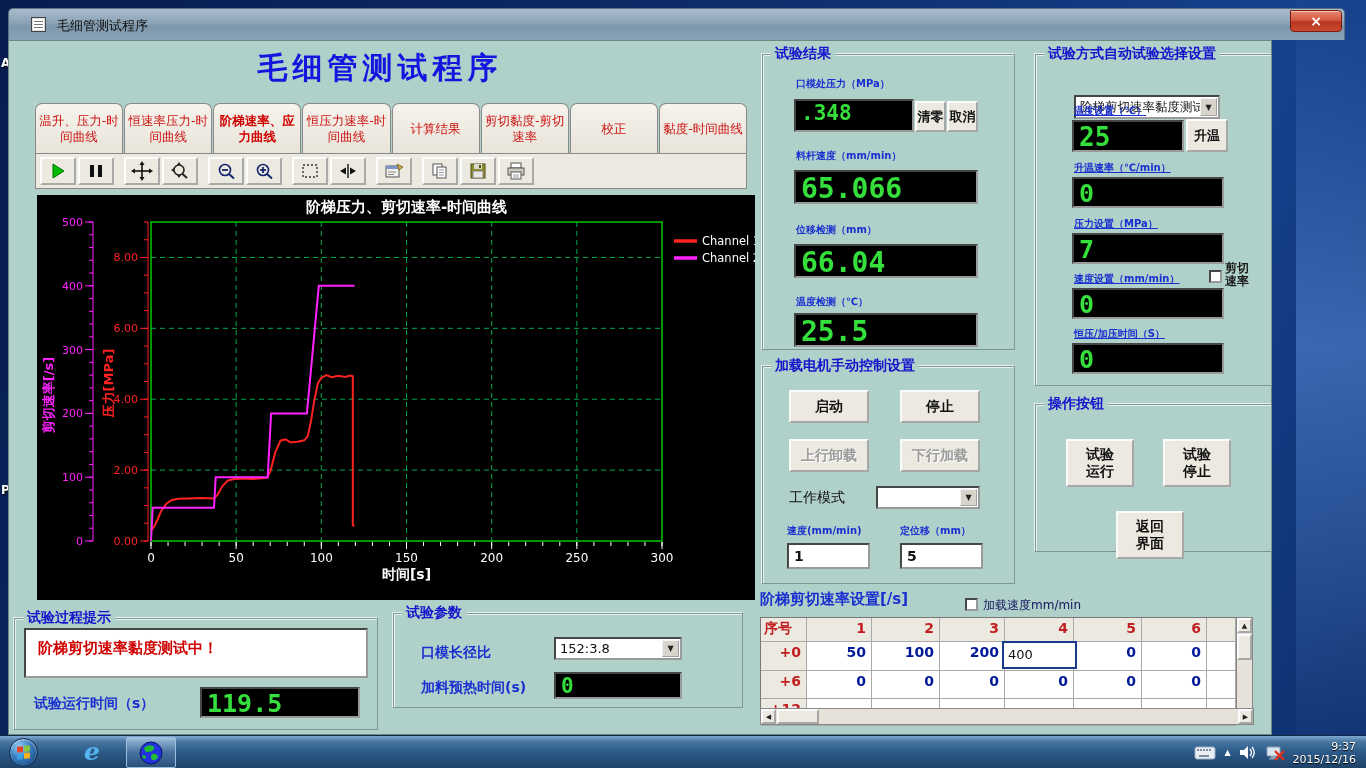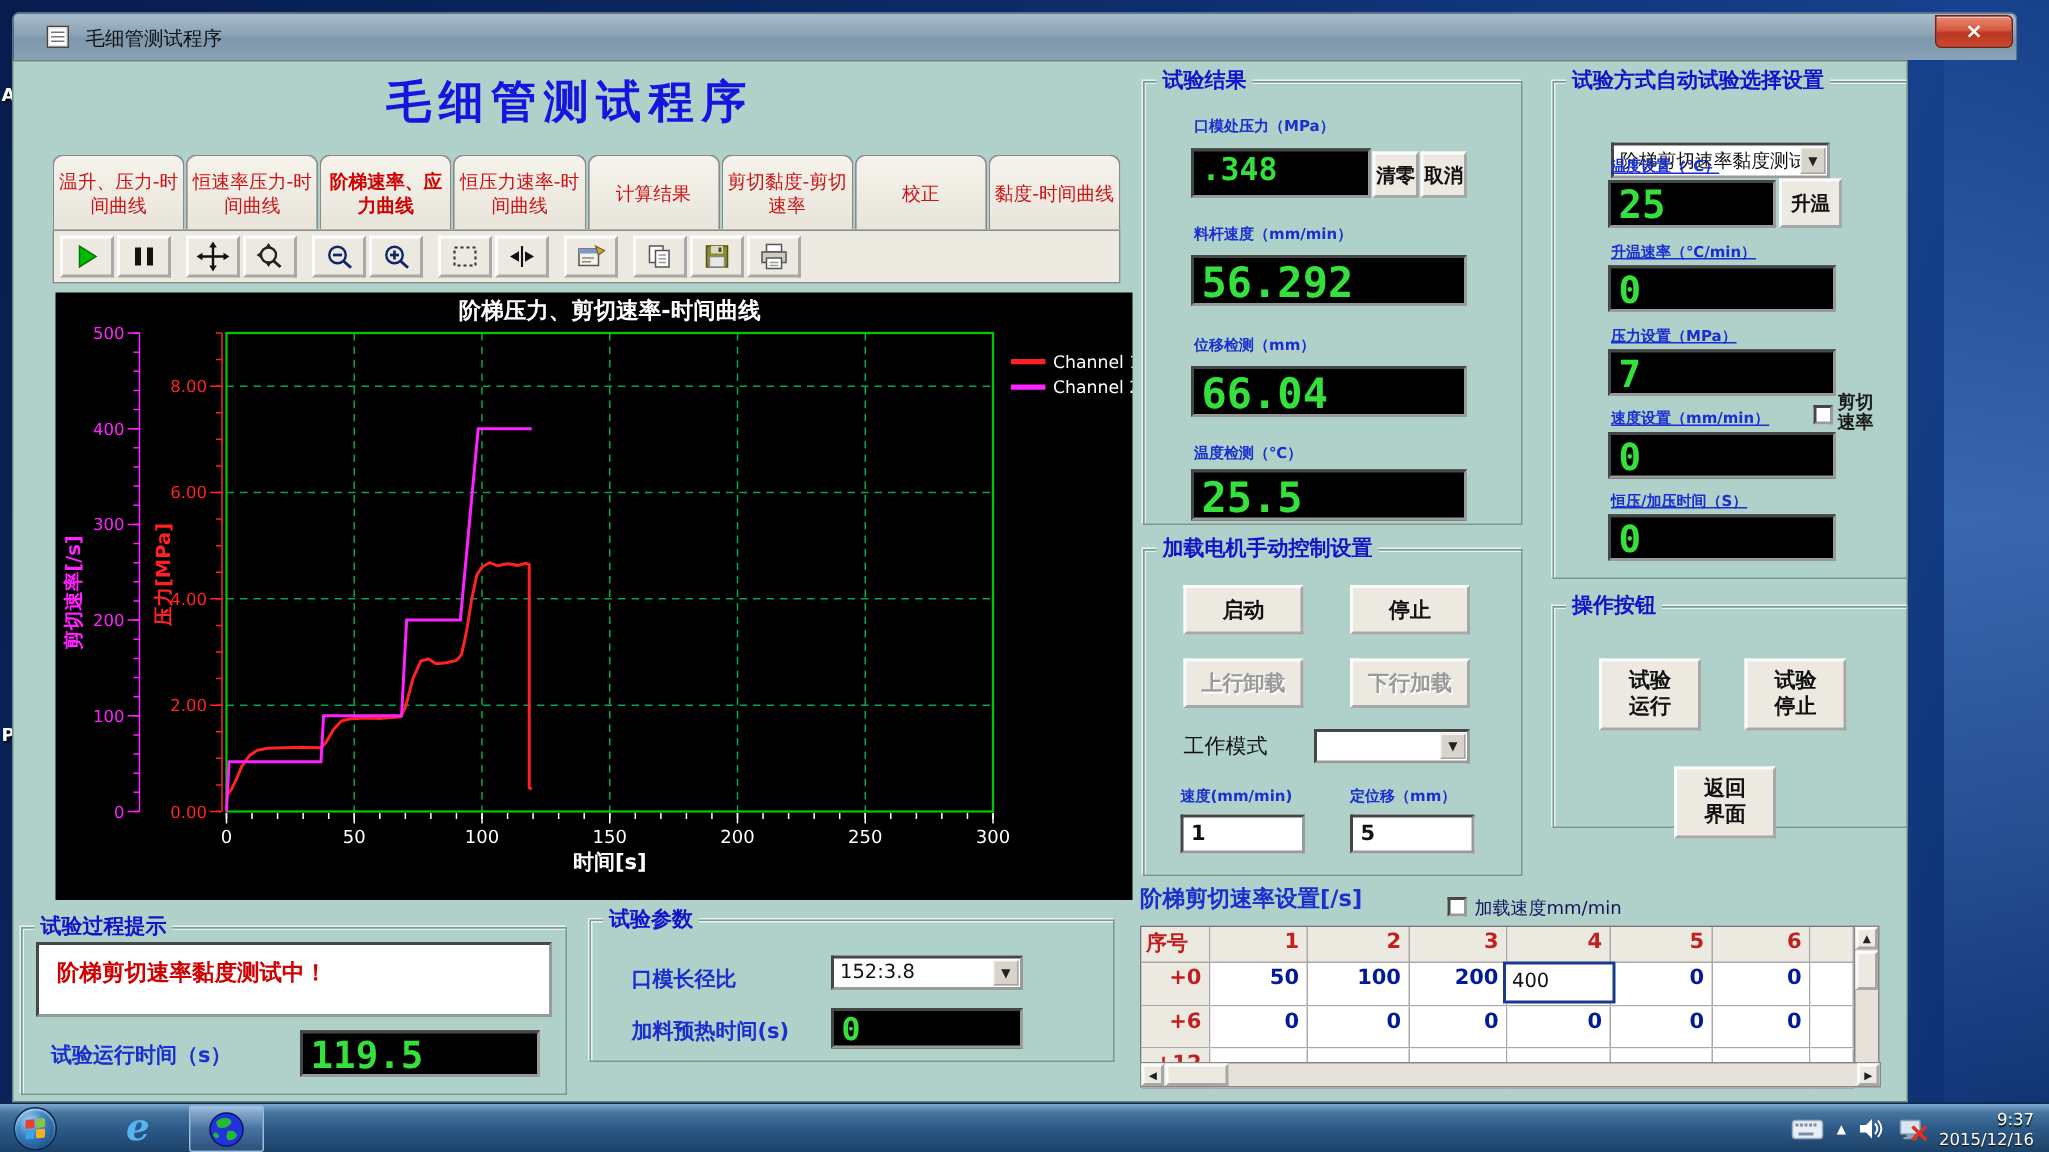--- a/index.html
+++ b/index.html
@@ -394,21 +394,21 @@
     <div class="disp" style="left:160px; top:58px; width:128px; height:27px; font-size:21px;">0</div>
   </div>
 
   <div class="grp" style="left:762px; top:54px; width:253px; height:296px;">
     <div class="grp-title">试验结果</div>
     <div class="lbl" style="left:33px; top:22px;">口模处压力（MPa）</div>
     <div class="disp" style="left:31px; top:44px; width:120px; height:33px; font-size:21px;">.348</div>
     <div class="btn3d" style="left:152px; top:46px; width:31px; height:31px; font-size:13px;">清零</div>
     <div class="btn3d" style="left:184px; top:46px; width:31px; height:31px; font-size:13px;">取消</div>
     <div class="lbl" style="left:33px; top:94px;">料杆速度（mm/min）</div>
-    <div class="disp" style="left:31px; top:115px; width:184px; height:34px; font-size:28px;">56.292</div>
+    <div class="disp" style="left:31px; top:115px; width:184px; height:34px; font-size:28px;">65.066</div>
     <div class="lbl" style="left:33px; top:168px;">位移检测（mm）</div>
     <div class="disp" style="left:31px; top:189px; width:184px; height:34px; font-size:28px;">66.04</div>
     <div class="lbl" style="left:33px; top:240px;">温度检测（℃）</div>
     <div class="disp" style="left:31px; top:258px; width:184px; height:34px; font-size:28px;">25.5</div>
   </div>
 
   <div class="grp" style="left:762px; top:366px; width:253px; height:218px;">
     <div class="grp-title">加载电机手动控制设置</div>
     <div class="btn3d" style="left:26px; top:23px; width:80px; height:33px;">启动</div>
     <div class="btn3d" style="left:137px; top:23px; width:80px; height:33px;">停止</div>

